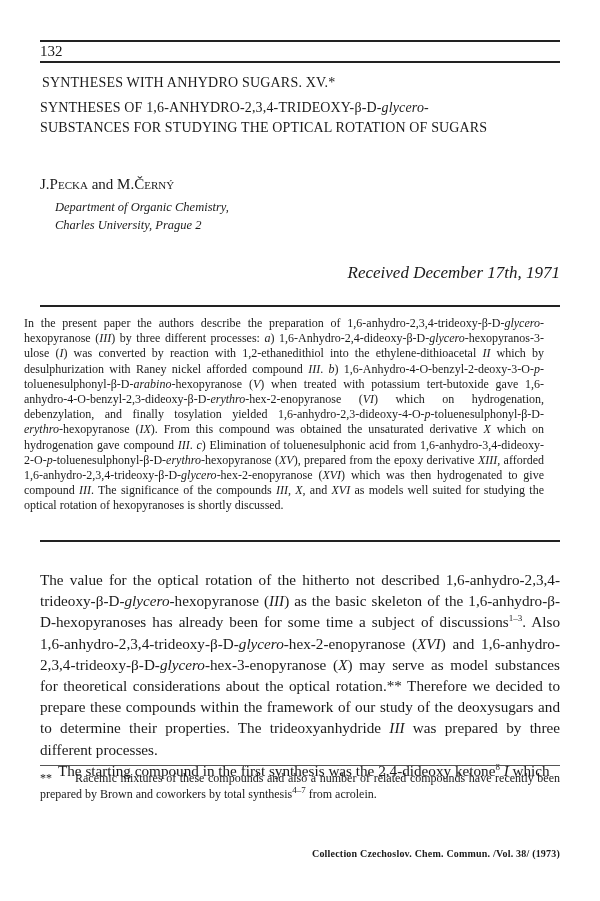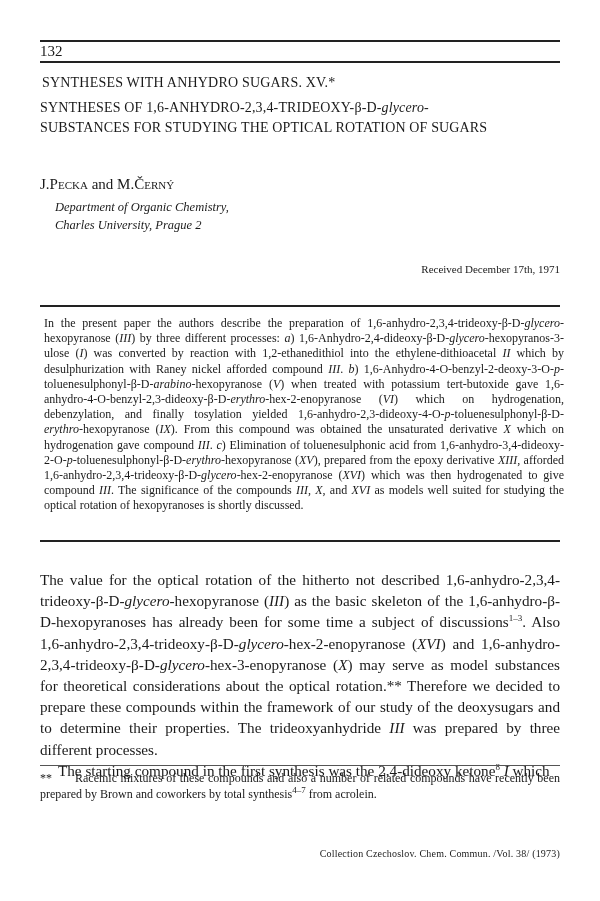--- a/index.html
+++ b/index.html
@@ -16,35 +16,35 @@
 
     .pagenum { position: absolute; left: 40px; top: 43px; font-weight: normal; font-size: 15px; }
     .series { position: absolute; left: 42px; top: 75px; width: 520px; font-weight: normal; font-size: 14px; letter-spacing: 0.2px; }
     .title { position: absolute; left: 40px; top: 98px; width: 520px; font-weight: normal; font-size: 14px; line-height: 20px; letter-spacing: 0.15px; }
     .title i { font-style: italic; }
 
     .authors { position: absolute; left: 40px; top: 176px; font-size: 15px; }
     .sc { font-variant: small-caps; }
     .affil { position: absolute; left: 55px; top: 198px; font-size: 12.5px; font-style: italic; line-height: 18px; }
 
-    .received { position: absolute; right: 40px; top: 263px; font-size: 11px; }
+    .received { position: absolute; right: 40px; top: 263px; font-size: 17px; font-style: italic; }
 
-    .abstract { position: absolute; left: 44px; top: 316px; width: 520px; font-size: 12px; line-height: 15.2px; text-align: justify; }
+    .abstract { position: absolute; left: 24px; top: 316px; width: 520px; font-size: 12px; line-height: 15.2px; text-align: justify; }
     .abstract i, .body i, .footnotes i { font-style: italic; }
 
     .body { position: absolute; left: 40px; top: 569px; width: 520px; font-size: 15.2px; line-height: 21.2px; text-align: justify; }
     .body p { margin: 0; }
     .body p.indent { text-indent: 18px; }
     sup { font-size: 9px; vertical-align: super; line-height: 0; }
 
     .footnotes { position: absolute; left: 40px; top: 770px; width: 520px; font-size: 12px; line-height: 16px; text-align: justify; }
     .footnotes p { margin: 0; }
     .fn-mark { display: inline-block; width: 35px; }
 
-    .journal { position: absolute; right: 40px; top: 848px; font-size: 10px; letter-spacing: 0.2px; }
+    .journal { position: absolute; right: 40px; top: 848px; font-size: 10px; letter-spacing: 0.2px; font-weight: bold; }
     .sm { font-variant: small-caps; }
   </style>
 </head>
 <body>
 
 <div class="rule" id="rule-top"></div>
 <div class="pagenum">132</div>
 <div class="rule" id="rule-pagenum"></div>
 
 <div class="series">SYNTHESES WITH ANHYDRO SUGARS. XV.*</div>

